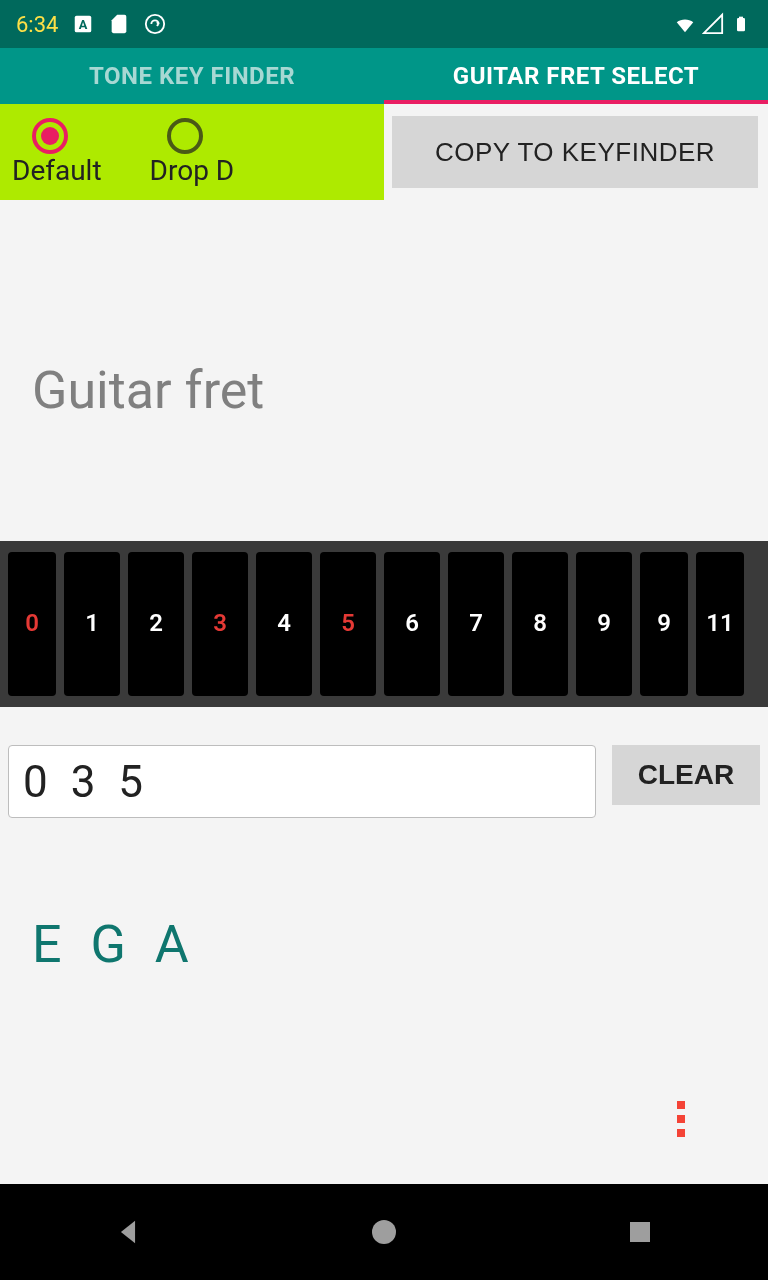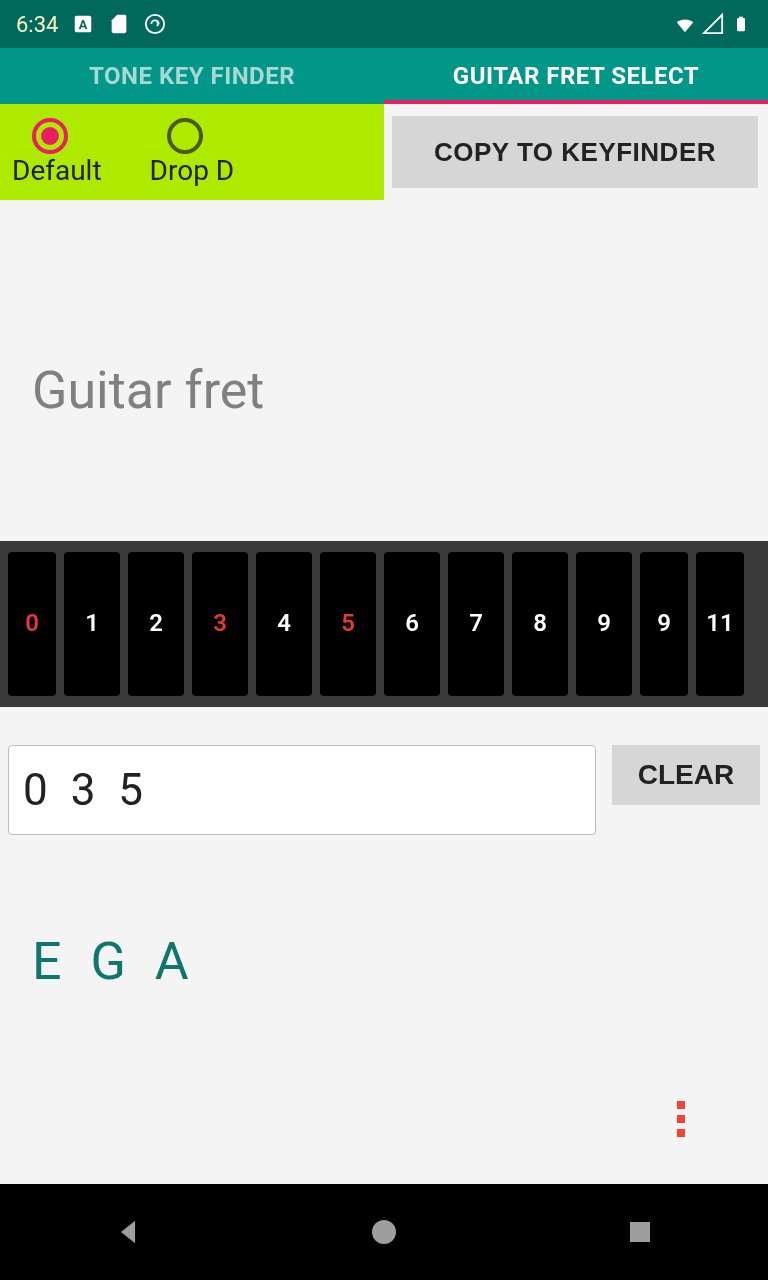--- a/index.html
+++ b/index.html
@@ -1,20 +1,20 @@
 <!DOCTYPE html>
 <html><head>
 <meta charset="utf-8">
 <style>
   * { box-sizing: border-box; margin: 0; padding: 0; }
   html, body { width: 768px; height: 1280px; font-family: Roboto, Arial, sans-serif; background: #f4f4f4; overflow: hidden; }
   .status-bar {
     height: 48px;
     background: #00695c;
-    color: #fef9c3;
+    color: #fde047;
     display: flex;
     align-items: center;
     padding: 0 16px;
     font-size: 22px;
   }
   .status-left { display: flex; align-items: center; gap: 14px; }
   .status-right { margin-left: auto; display: flex; align-items: center; gap: 6px; }
   .status-icon { width: 22px; height: 22px; display: inline-flex; align-items: center; justify-content: center; }
   .tabs {
     height: 56px;
@@ -77,21 +77,21 @@
   .copy-btn-wrap {
     flex: 1;
     padding: 12px 10px 12px 8px;
     background: #f4f4f4;
   }
   .copy-btn {
     width: 100%; height: 100%;
     background: #d6d6d6;
     border: none;
     font-size: 26px;
-    font-weight: 700;
+    font-weight: 400;
     letter-spacing: 0.5px;
     color: #222;
     cursor: pointer;
   }
   .content {
     background: #f4f4f4;
     padding: 0;
   }
   .section-title {
     font-size: 52px;
@@ -128,21 +128,21 @@
   .fret-key.selected { color: #e53935; }
   .fret-key.narrow { width: 48px; }
   .input-row {
     display: flex;
     gap: 16px;
     padding: 38px 8px 0 8px;
     align-items: stretch;
   }
   .fret-display {
     flex: 1;
-    height: 90px;
+    height: 73px;
     border: 1px solid #bdbdbd;
     border-radius: 4px;
     background: #fff;
     font-size: 44px;
     padding: 8px 14px;
     color: #222;
     letter-spacing: 6px;
     font-family: inherit;
   }
   .clear-btn {

